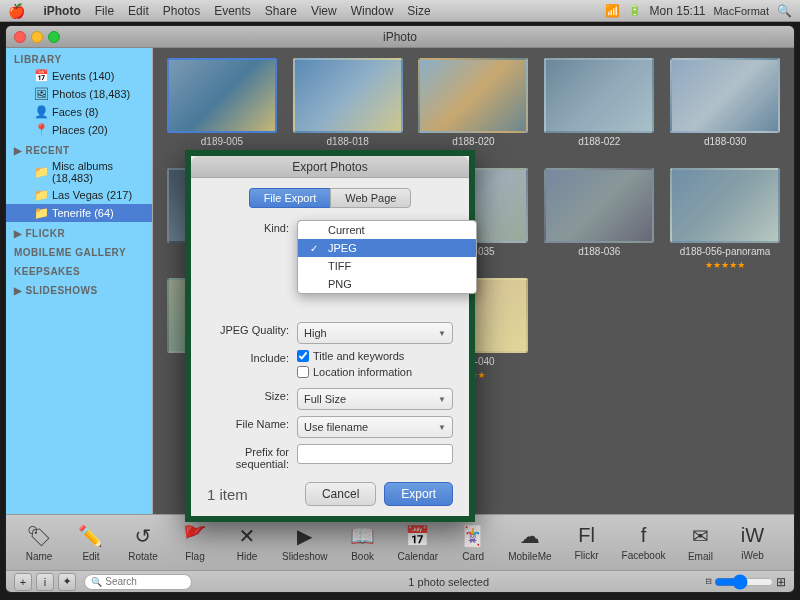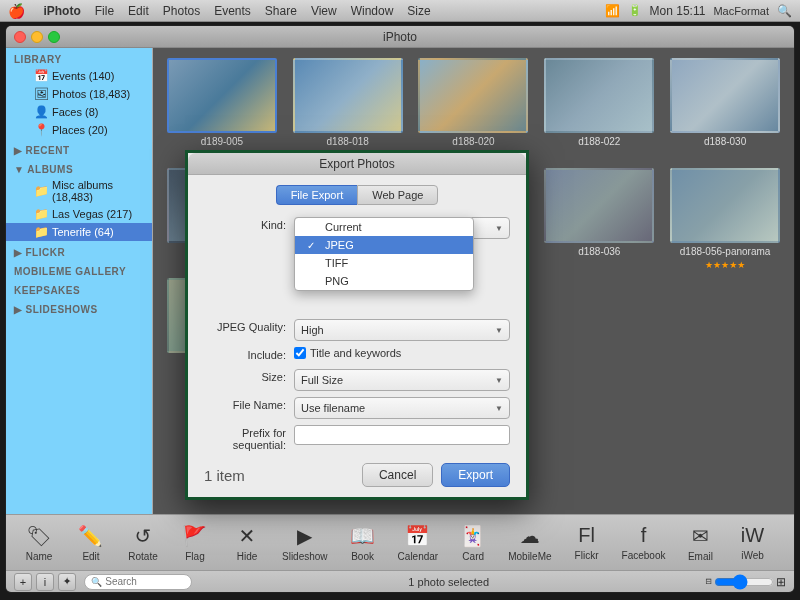--- a/index.html
+++ b/index.html
@@ -170,25 +170,25 @@
     .status-right { display: flex; align-items: center; gap: 4px; }
     .slider-container { display: flex; align-items: center; gap: 2px; }
     .slider-small { font-size: 8px; }
     .slider-large { font-size: 12px; }
 
     
     #export-dialog {
       position: absolute;
       top: 150px;
       left: 185px;
-      width: 344px;
+      width: 290px;
       background: #ececec;
       border-radius: 0;
       box-shadow: 0 10px 30px rgba(0,0,0,0.6);
-      border: 3px solid #14532d;
+      border: 6px solid #14532d;
       overflow: visible;
       z-index: 100;
     }
     .dialog-titlebar {
       background: linear-gradient(to bottom, #d5d5d5, #bdbdbd);
       height: 22px;
       border-radius: 8px 8px 0 0;
       display: flex;
       align-items: center;
       justify-content: center;
@@ -382,21 +382,20 @@
       </div>
       <div class="sidebar-item sub">
         <span class="icon">👤</span>
         <span>Faces (8)</span>
       </div>
       <div class="sidebar-item sub">
         <span class="icon">📍</span>
         <span>Places (20)</span>
       </div>
       <div class="sidebar-section-header">▶ RECENT</div>
-      <div class="sidebar-section-header">▼ ALBUMS</div>
       <div class="sidebar-item sub">
         <span class="icon">📁</span>
         <span>Misc albums (18,483)</span>
       </div>
       <div class="sidebar-item sub">
         <span class="icon">📁</span>
         <span>Las Vegas (217)</span>
       </div>
       <div class="sidebar-item sub active">
         <span class="icon">📁</span>
@@ -635,20 +634,24 @@
       </div>
     </div>
 
     <div class="form-row">
       <span class="form-label">Include:</span>
       <div class="form-control">
         <div class="checkbox-row">
           <input type="checkbox" checked="" style="">
           <span class="checkbox-label">Title and keywords</span>
         </div>
+        <div class="checkbox-row">
+          <input type="checkbox" style="">
+          <span class="checkbox-label">Location information</span>
+        </div>
       </div>
     </div>
 
     <div class="form-row">
       <span class="form-label">Size:</span>
       <div class="form-control">
         <div class="select-box">
           <span>Full Size</span>
           <span class="select-arrow">▼</span>
         </div>

